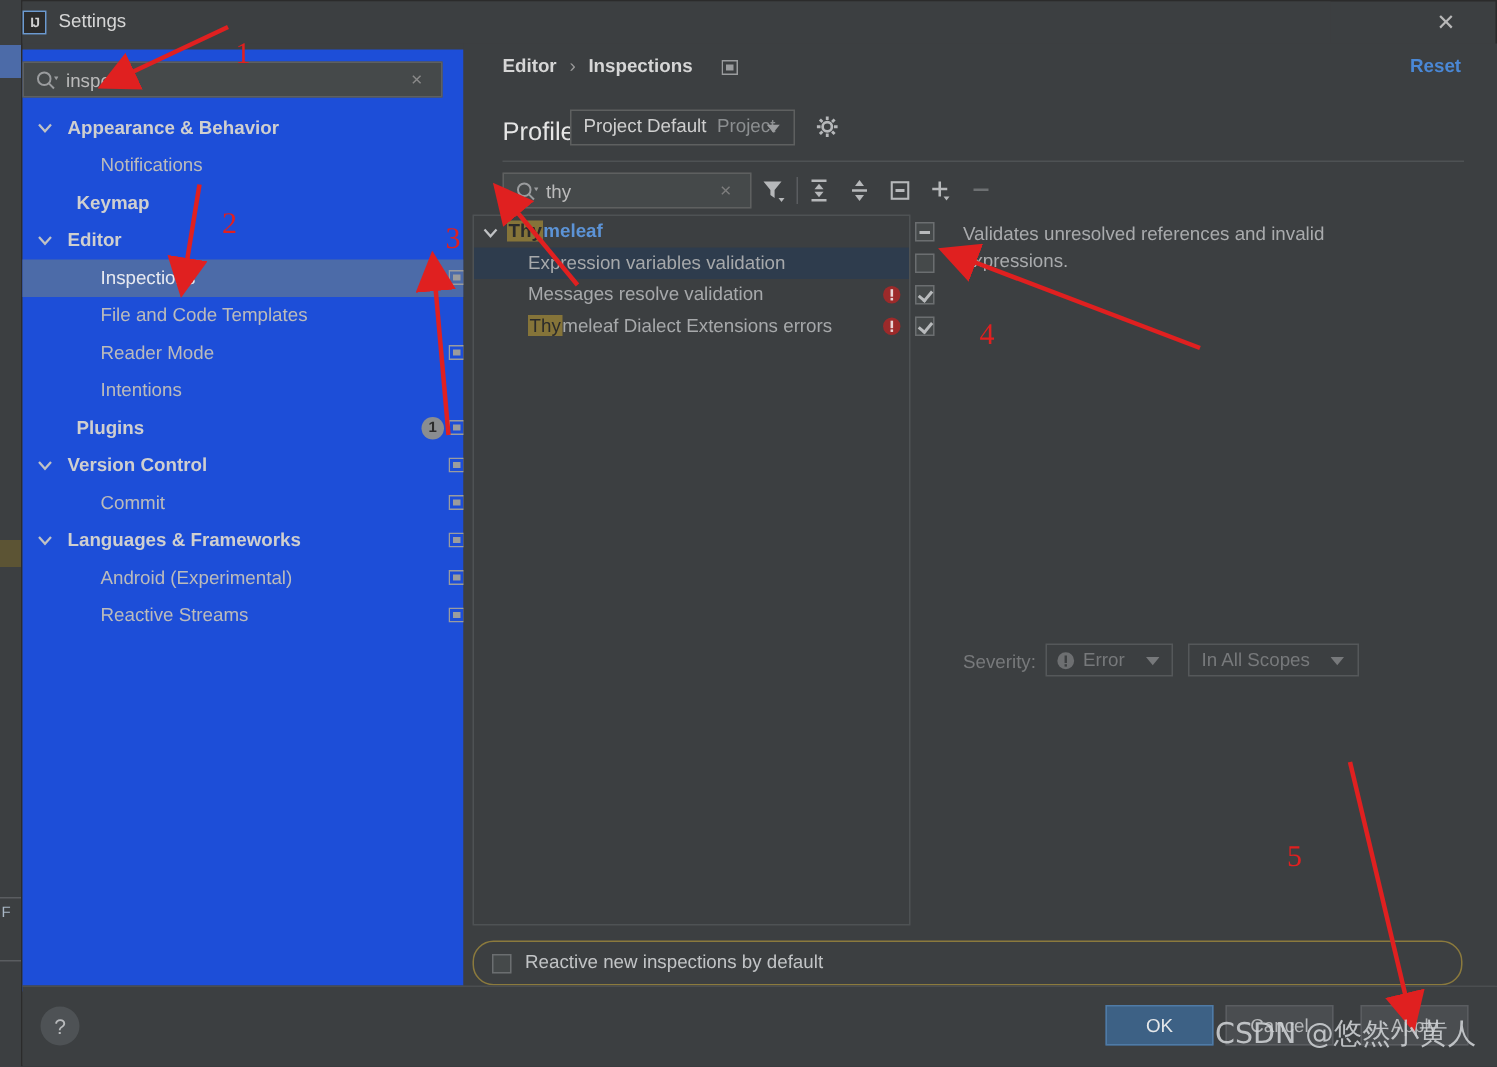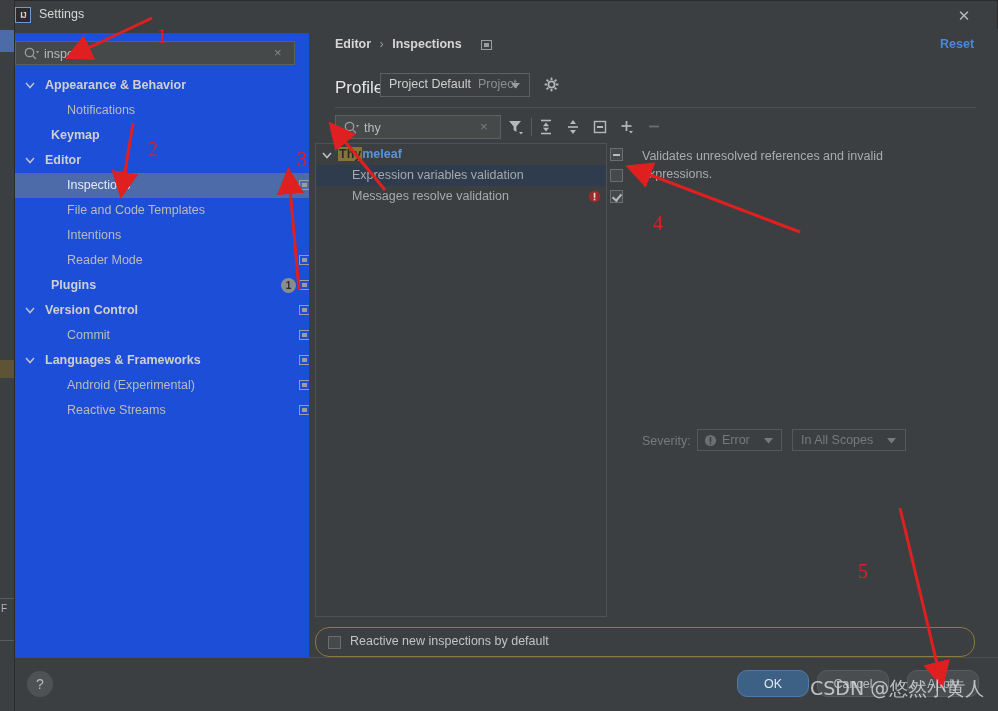--- a/index.html
+++ b/index.html
@@ -120,21 +120,21 @@
   .dcb { position: absolute; left: 12px; top: 8px; }
   .dlabel { position: absolute; left: 34px; top: 6px; font-size: 12.5px; color: #c2c4c6; }
 
   
   .footer { position: absolute; left: 0; top: 656px; width: 984px; height: 55px; background: #3c3f41;
             border-top: 1px solid #4b4e50; }
   .helpbtn { position: absolute; left: 12px; top: 13px; width: 26px; height: 26px; border-radius: 50%;
              background: #4e5255; color: #b9bbbd; font-size: 14px; text-align: center; line-height: 26px;
              cursor: pointer; }
   .btn { position: absolute; top: 12px; height: 27px; font-size: 12.5px; text-align: center;
-         line-height: 27px; cursor: pointer; border-radius: 10px; }
+         line-height: 27px; cursor: pointer; }
   .btn-ok { left: 722px; width: 72px; background: #3d6185; color: #e6e8ea; border: 1px solid #4f7ba6; }
   .btn-cancel { left: 802px; width: 72px; background: #4a4d50; color: #b6b8ba; border: 1px solid #5a5d60; }
   .btn-apply { left: 882px; width: 72px; background: #4a4d50; color: #b6b8ba; border: 1px solid #5a5d60; margin-left: 10px; }
 
   
   .anno { position: absolute; color: #e02020; font-family: "Liberation Serif", serif;
           font-size: 20px; pointer-events: none; }
   .annosvg { position: absolute; left: 0; top: 0; width: 998px; height: 711px; pointer-events: none; }
 
   
@@ -196,28 +196,28 @@
             <div class="tlabel" style="left:52px">Inspections</div>
             <svg class="tcopy" viewBox="0 0 11 10">
               <rect x="0.5" y="0.5" width="10" height="9" fill="none" stroke="#9a9c9e"></rect>
               <rect x="3" y="3" width="5" height="4" fill="#9a9c9e"></rect>
             </svg>
           </div>
           <div class="trow">
             <div class="tlabel" style="left:52px">File and Code Templates</div>
           </div>
           <div class="trow">
+            <div class="tlabel" style="left:52px">Reader Mode</div>
+            <svg class="tcopy" viewBox="0 0 11 10">
+              <rect x="0.5" y="0.5" width="10" height="9" fill="none" stroke="#9a9c9e"></rect>
+              <rect x="3" y="3" width="5" height="4" fill="#9a9c9e"></rect>
+            </svg>
+          </div>
+          <div class="trow">
             <div class="tlabel" style="left:52px">Intentions</div>
-          </div>
-          <div class="trow">
-            <div class="tlabel" style="left:52px">Reader Mode</div>
-            <svg class="tcopy" viewBox="0 0 11 10">
-              <rect x="0.5" y="0.5" width="10" height="9" fill="none" stroke="#9a9c9e"></rect>
-              <rect x="3" y="3" width="5" height="4" fill="#9a9c9e"></rect>
-            </svg>
           </div>
           <div class="trow">
             <div class="tlabel bold" style="left:36px">Plugins</div>
             <div class="tbadge">1</div>
             <svg class="tcopy" viewBox="0 0 11 10">
               <rect x="0.5" y="0.5" width="10" height="9" fill="none" stroke="#9a9c9e"></rect>
               <rect x="3" y="3" width="5" height="4" fill="#9a9c9e"></rect>
             </svg>
           </div>
           <div class="trow">
@@ -355,20 +355,31 @@
             </div>
           </div>
           <div class="irow sel">
             <div class="ilabel"><span>Expression variables validation</span></div>
             <div class="icb">
               <div class="cbbox"></div>
             </div>
           </div>
           <div class="irow">
             <div class="ilabel"><span>Messages resolve validation</span></div>
+            <svg class="ierr" viewBox="0 0 13 13">
+              <circle cx="6.5" cy="6.5" r="5.8" fill="#9c2a2a"></circle>
+              <rect x="5.7" y="2.8" width="1.7" height="5" fill="#e8d6d6"></rect>
+              <rect x="5.7" y="8.6" width="1.7" height="1.7" fill="#e8d6d6"></rect>
+            </svg>
+            <div class="icb">
+              <div class="cbbox check"></div>
+            </div>
+          </div>
+          <div class="irow">
+            <div class="ilabel"><span class="ihl">Thy</span><span>meleaf Dialect Extensions errors</span></div>
             <svg class="ierr" viewBox="0 0 13 13">
               <circle cx="6.5" cy="6.5" r="5.8" fill="#9c2a2a"></circle>
               <rect x="5.7" y="2.8" width="1.7" height="5" fill="#e8d6d6"></rect>
               <rect x="5.7" y="8.6" width="1.7" height="1.7" fill="#e8d6d6"></rect>
             </svg>
             <div class="icb">
               <div class="cbbox check"></div>
             </div>
           </div>
         </div>

